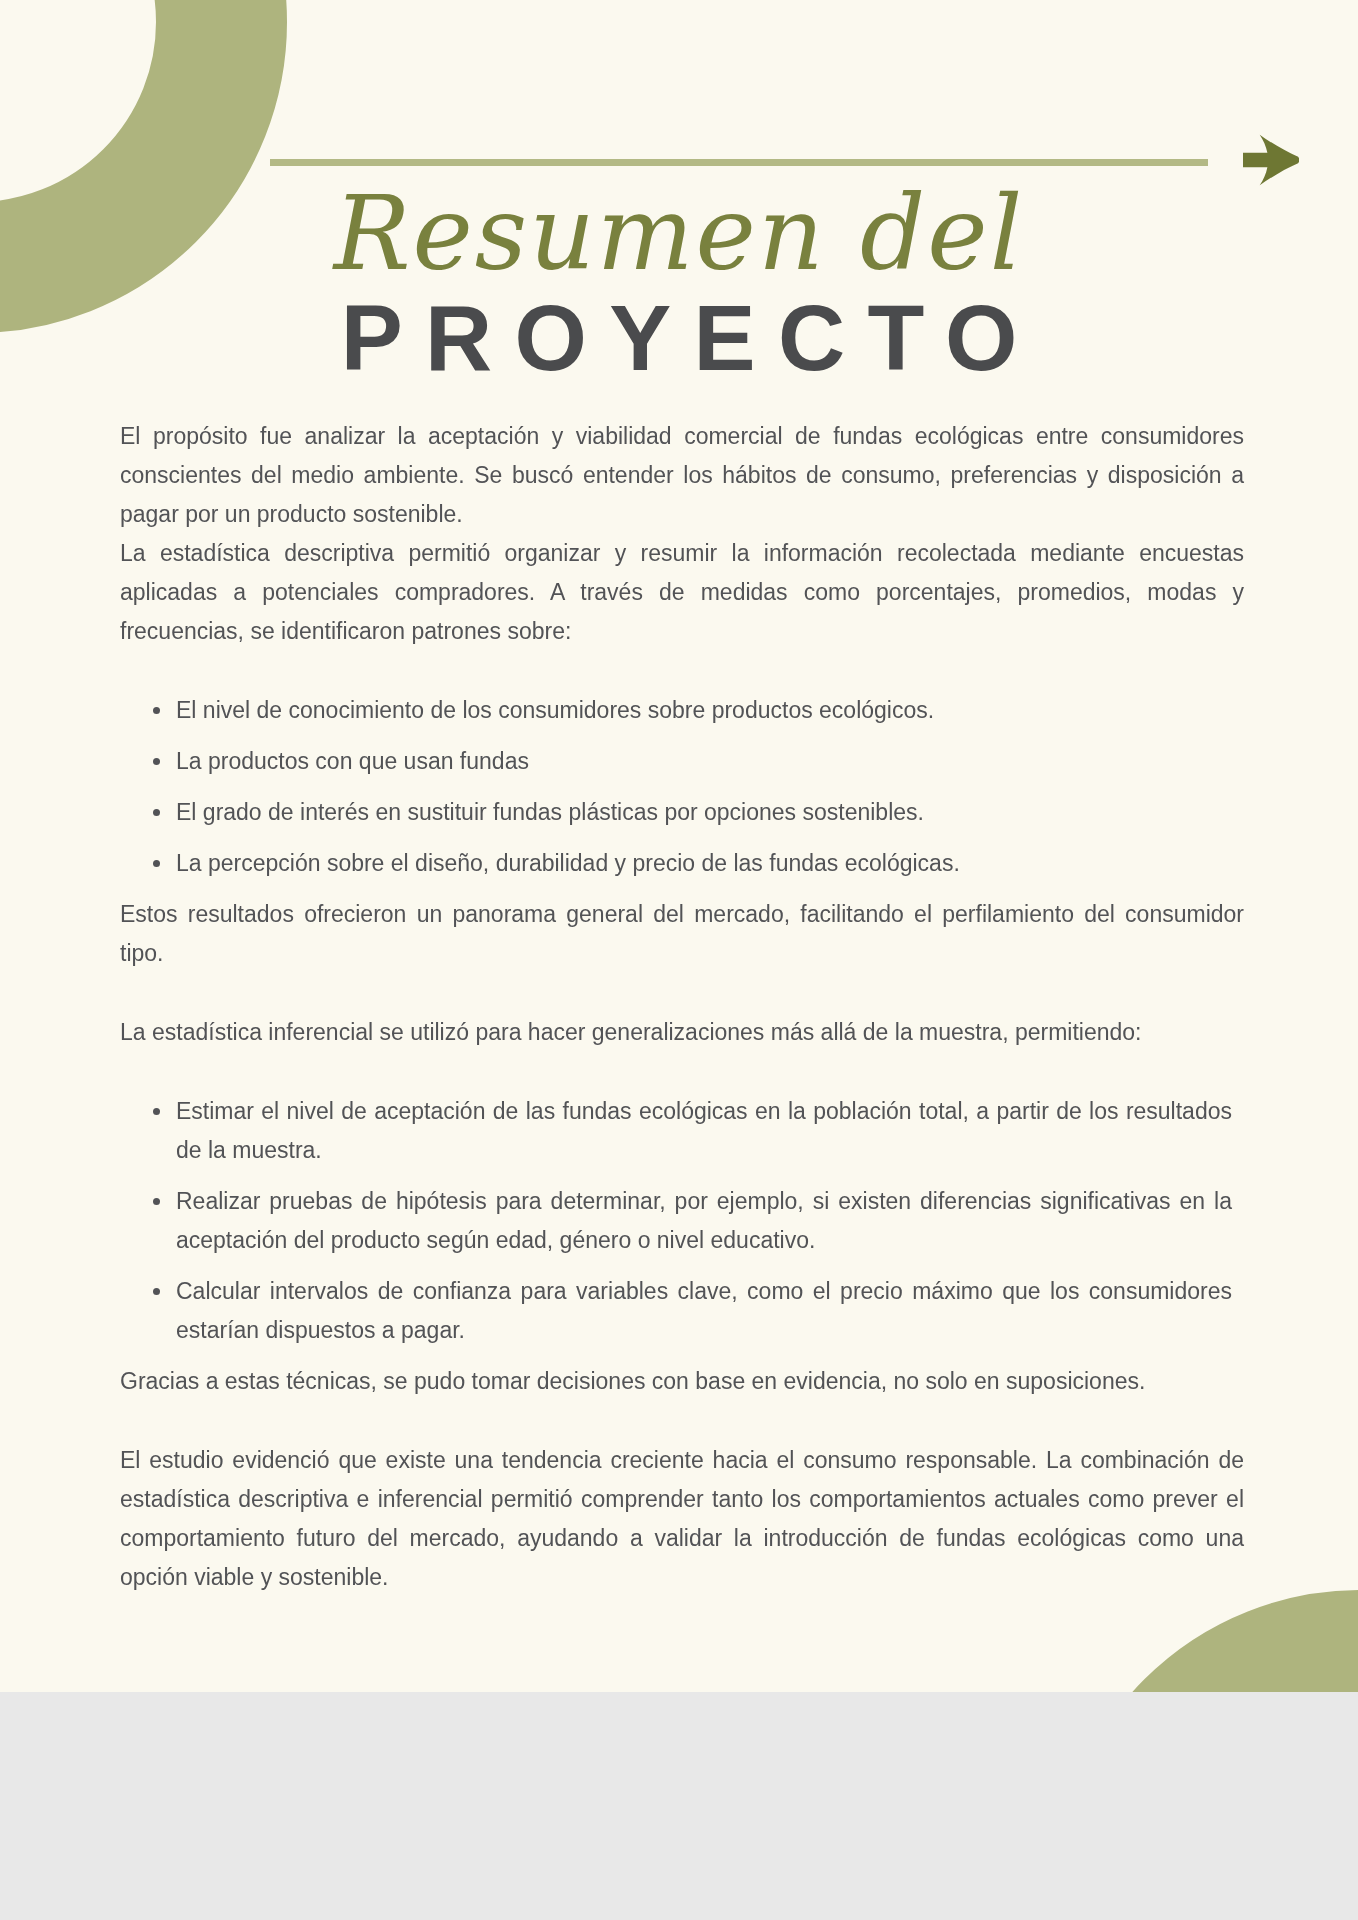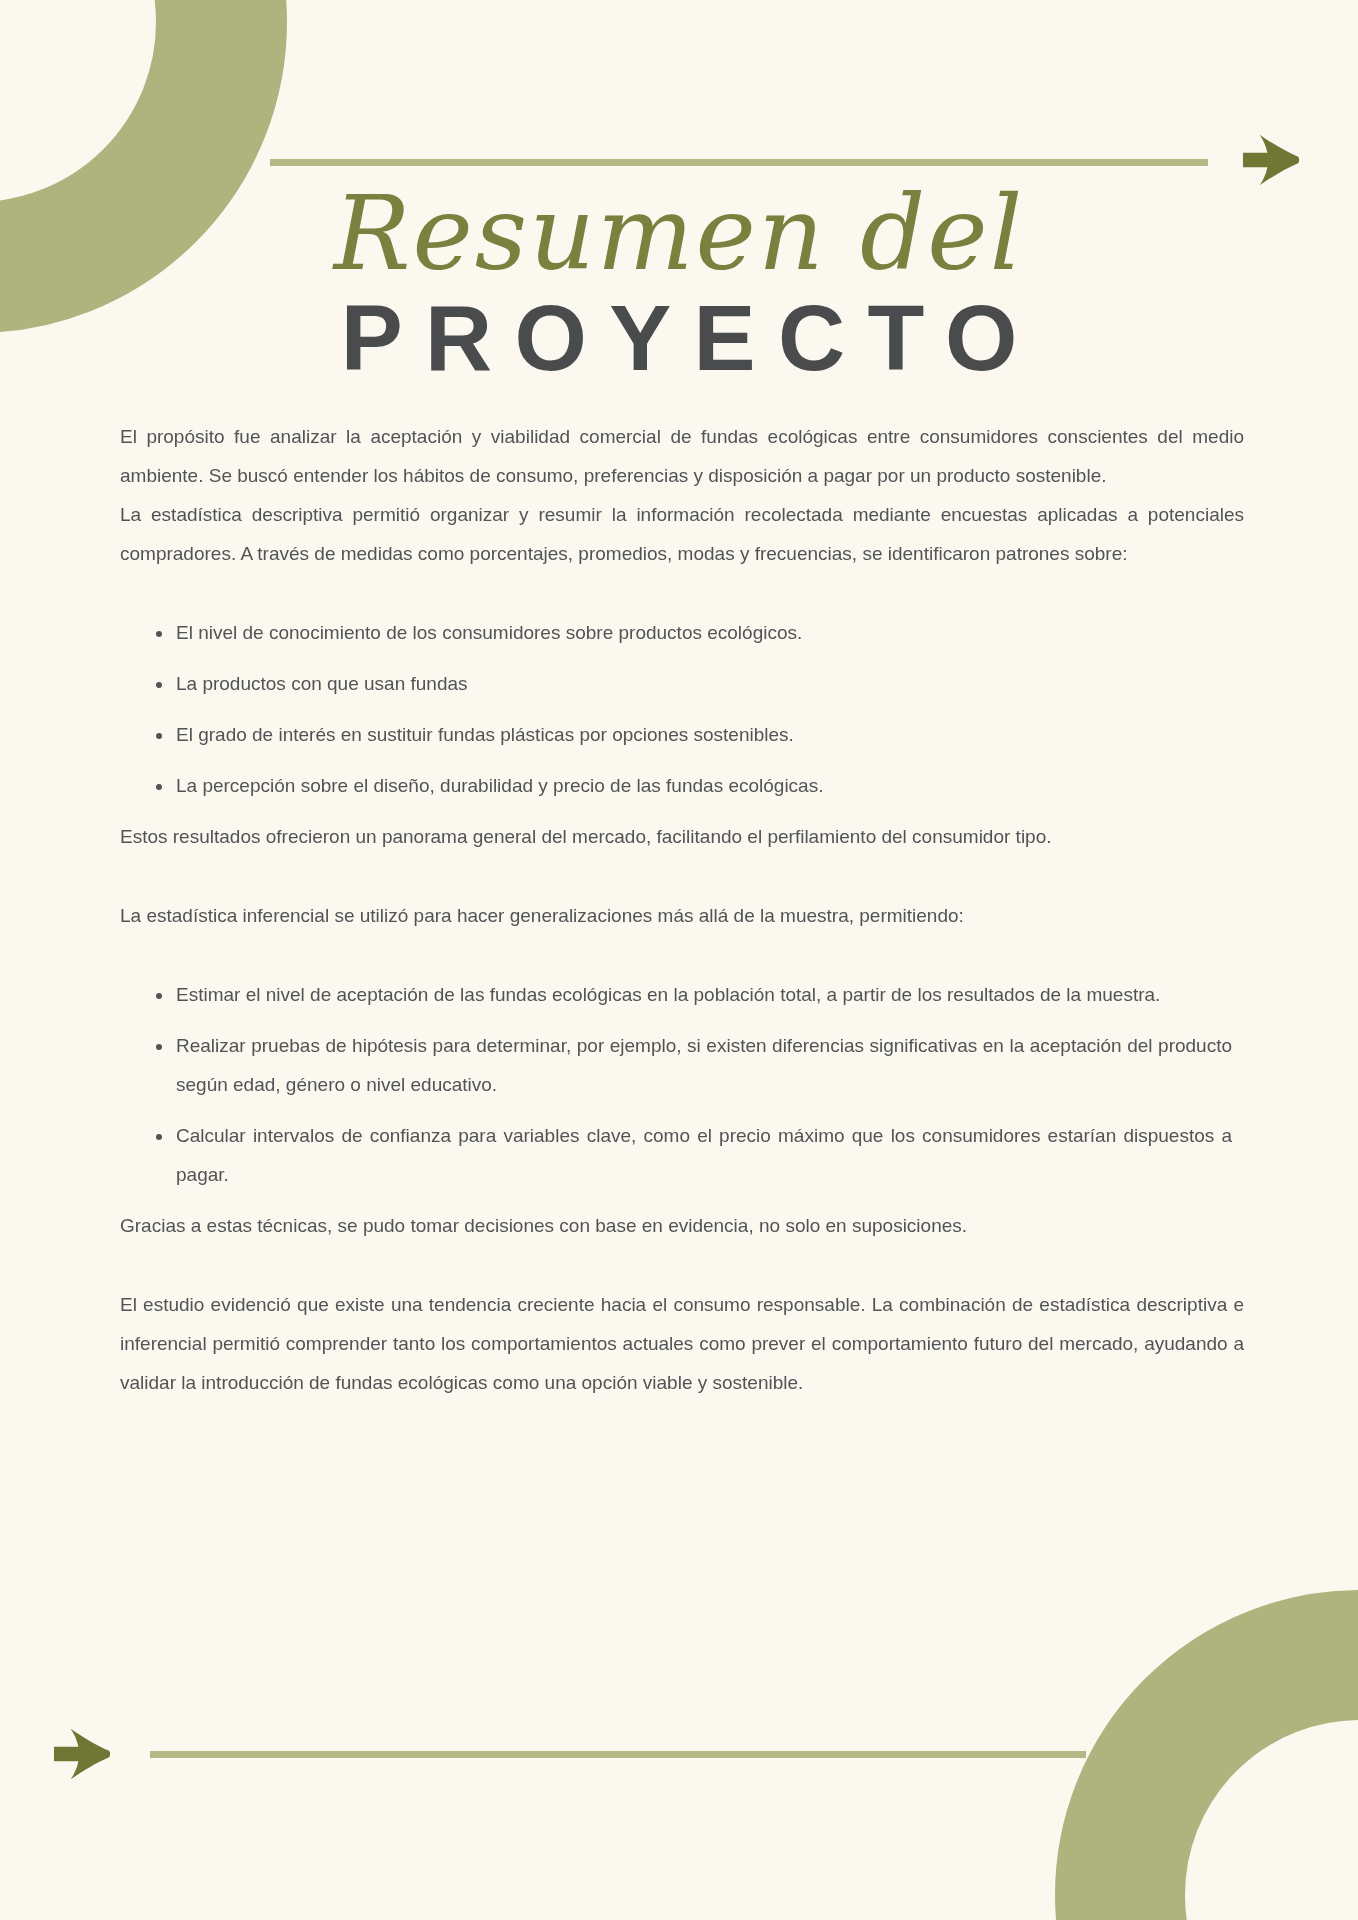--- a/index.html
+++ b/index.html
@@ -1,19 +1,19 @@
 <!DOCTYPE html>
 <html><head>
 <meta charset="utf-8">
 <style>
   html, body { margin: 0; padding: 0; background: #e8e8e8; }
   .page {
     position: relative;
     width: 1358px;
-    height: 1920px;
+    height: 1692px;
     margin: 0 auto;
     background: #fbf9ef;
     overflow: hidden;
     font-family: "Liberation Sans", sans-serif;
   }
 
   
   .ring {
     position: absolute;
     border-radius: 50%;
@@ -79,21 +79,21 @@
     color: #4a4b4d;
   }
 
   
   .body-copy {
     position: absolute;
     left: 120px;
     right: 114px;
     top: 417px;
     color: #525356;
-    font-size: 19px;
+    font-size: 23px;
     line-height: 39px;
     text-align: justify;
     font-weight: 400;
   }
   .body-copy p { margin: 0; }
   .body-copy p.gap-above { margin-top: 40px; }
   .body-copy ul {
     margin: 40px 0 0 0;
     padding: 0 0 0 42px;
     list-style: disc outside;

